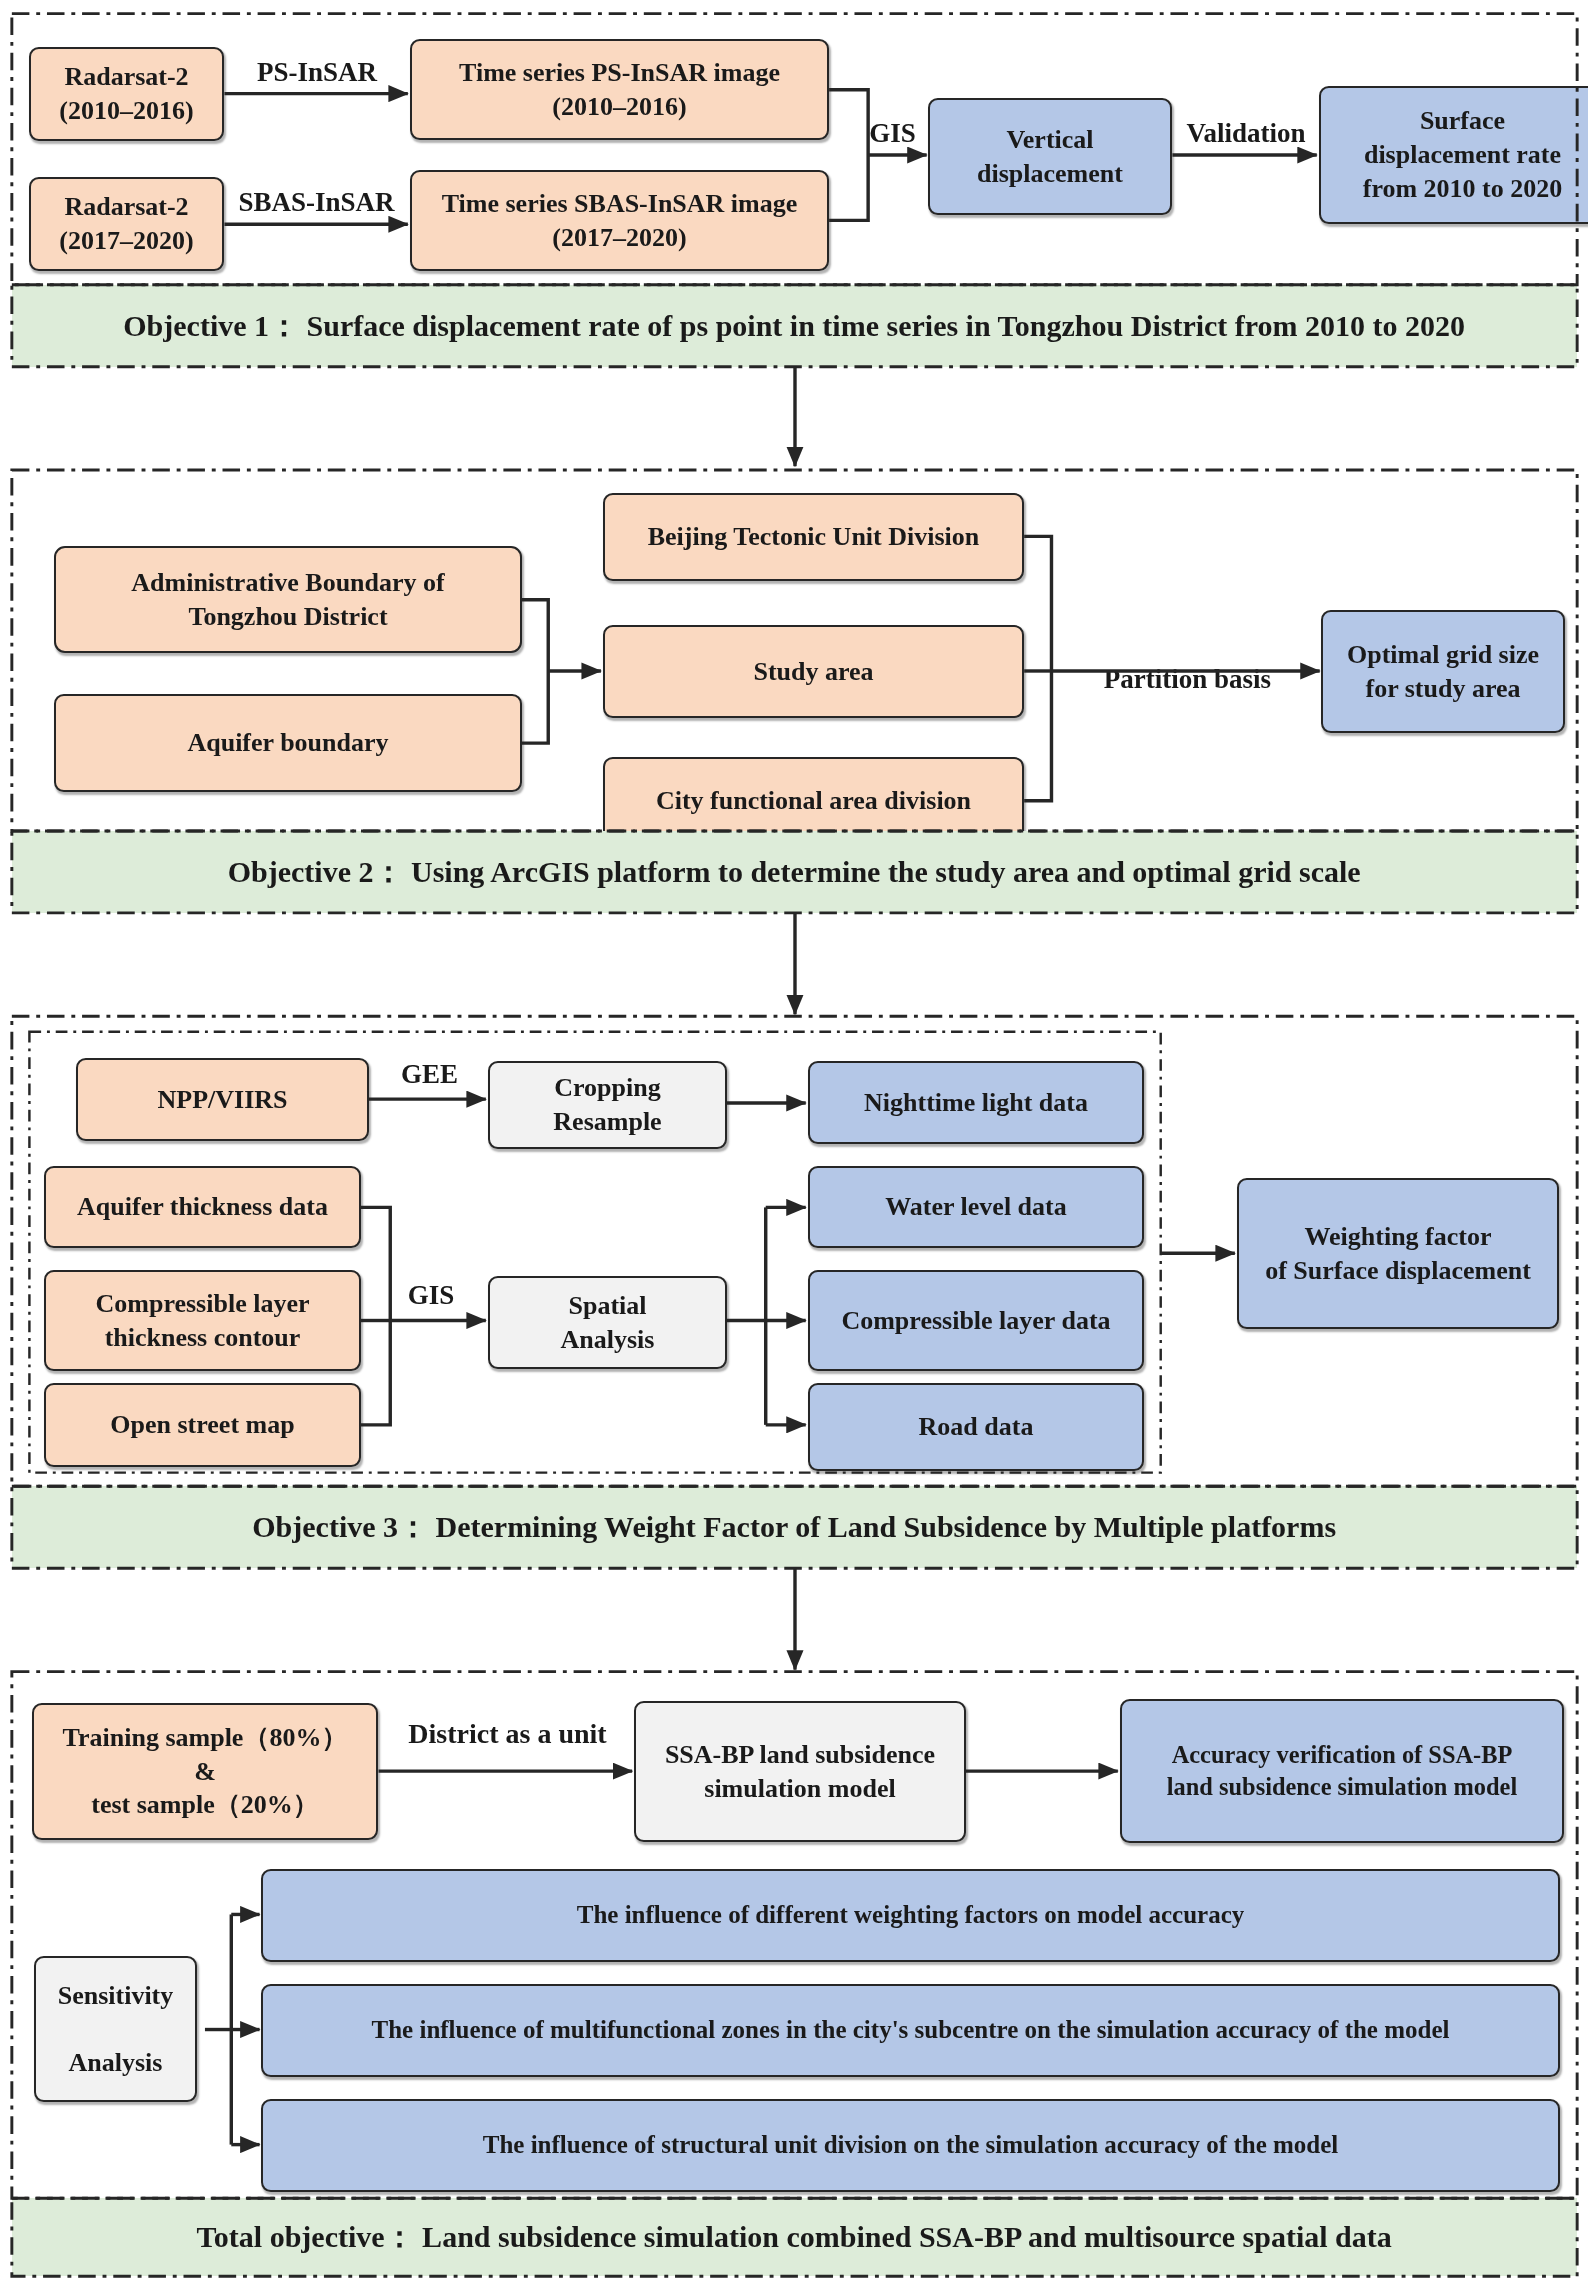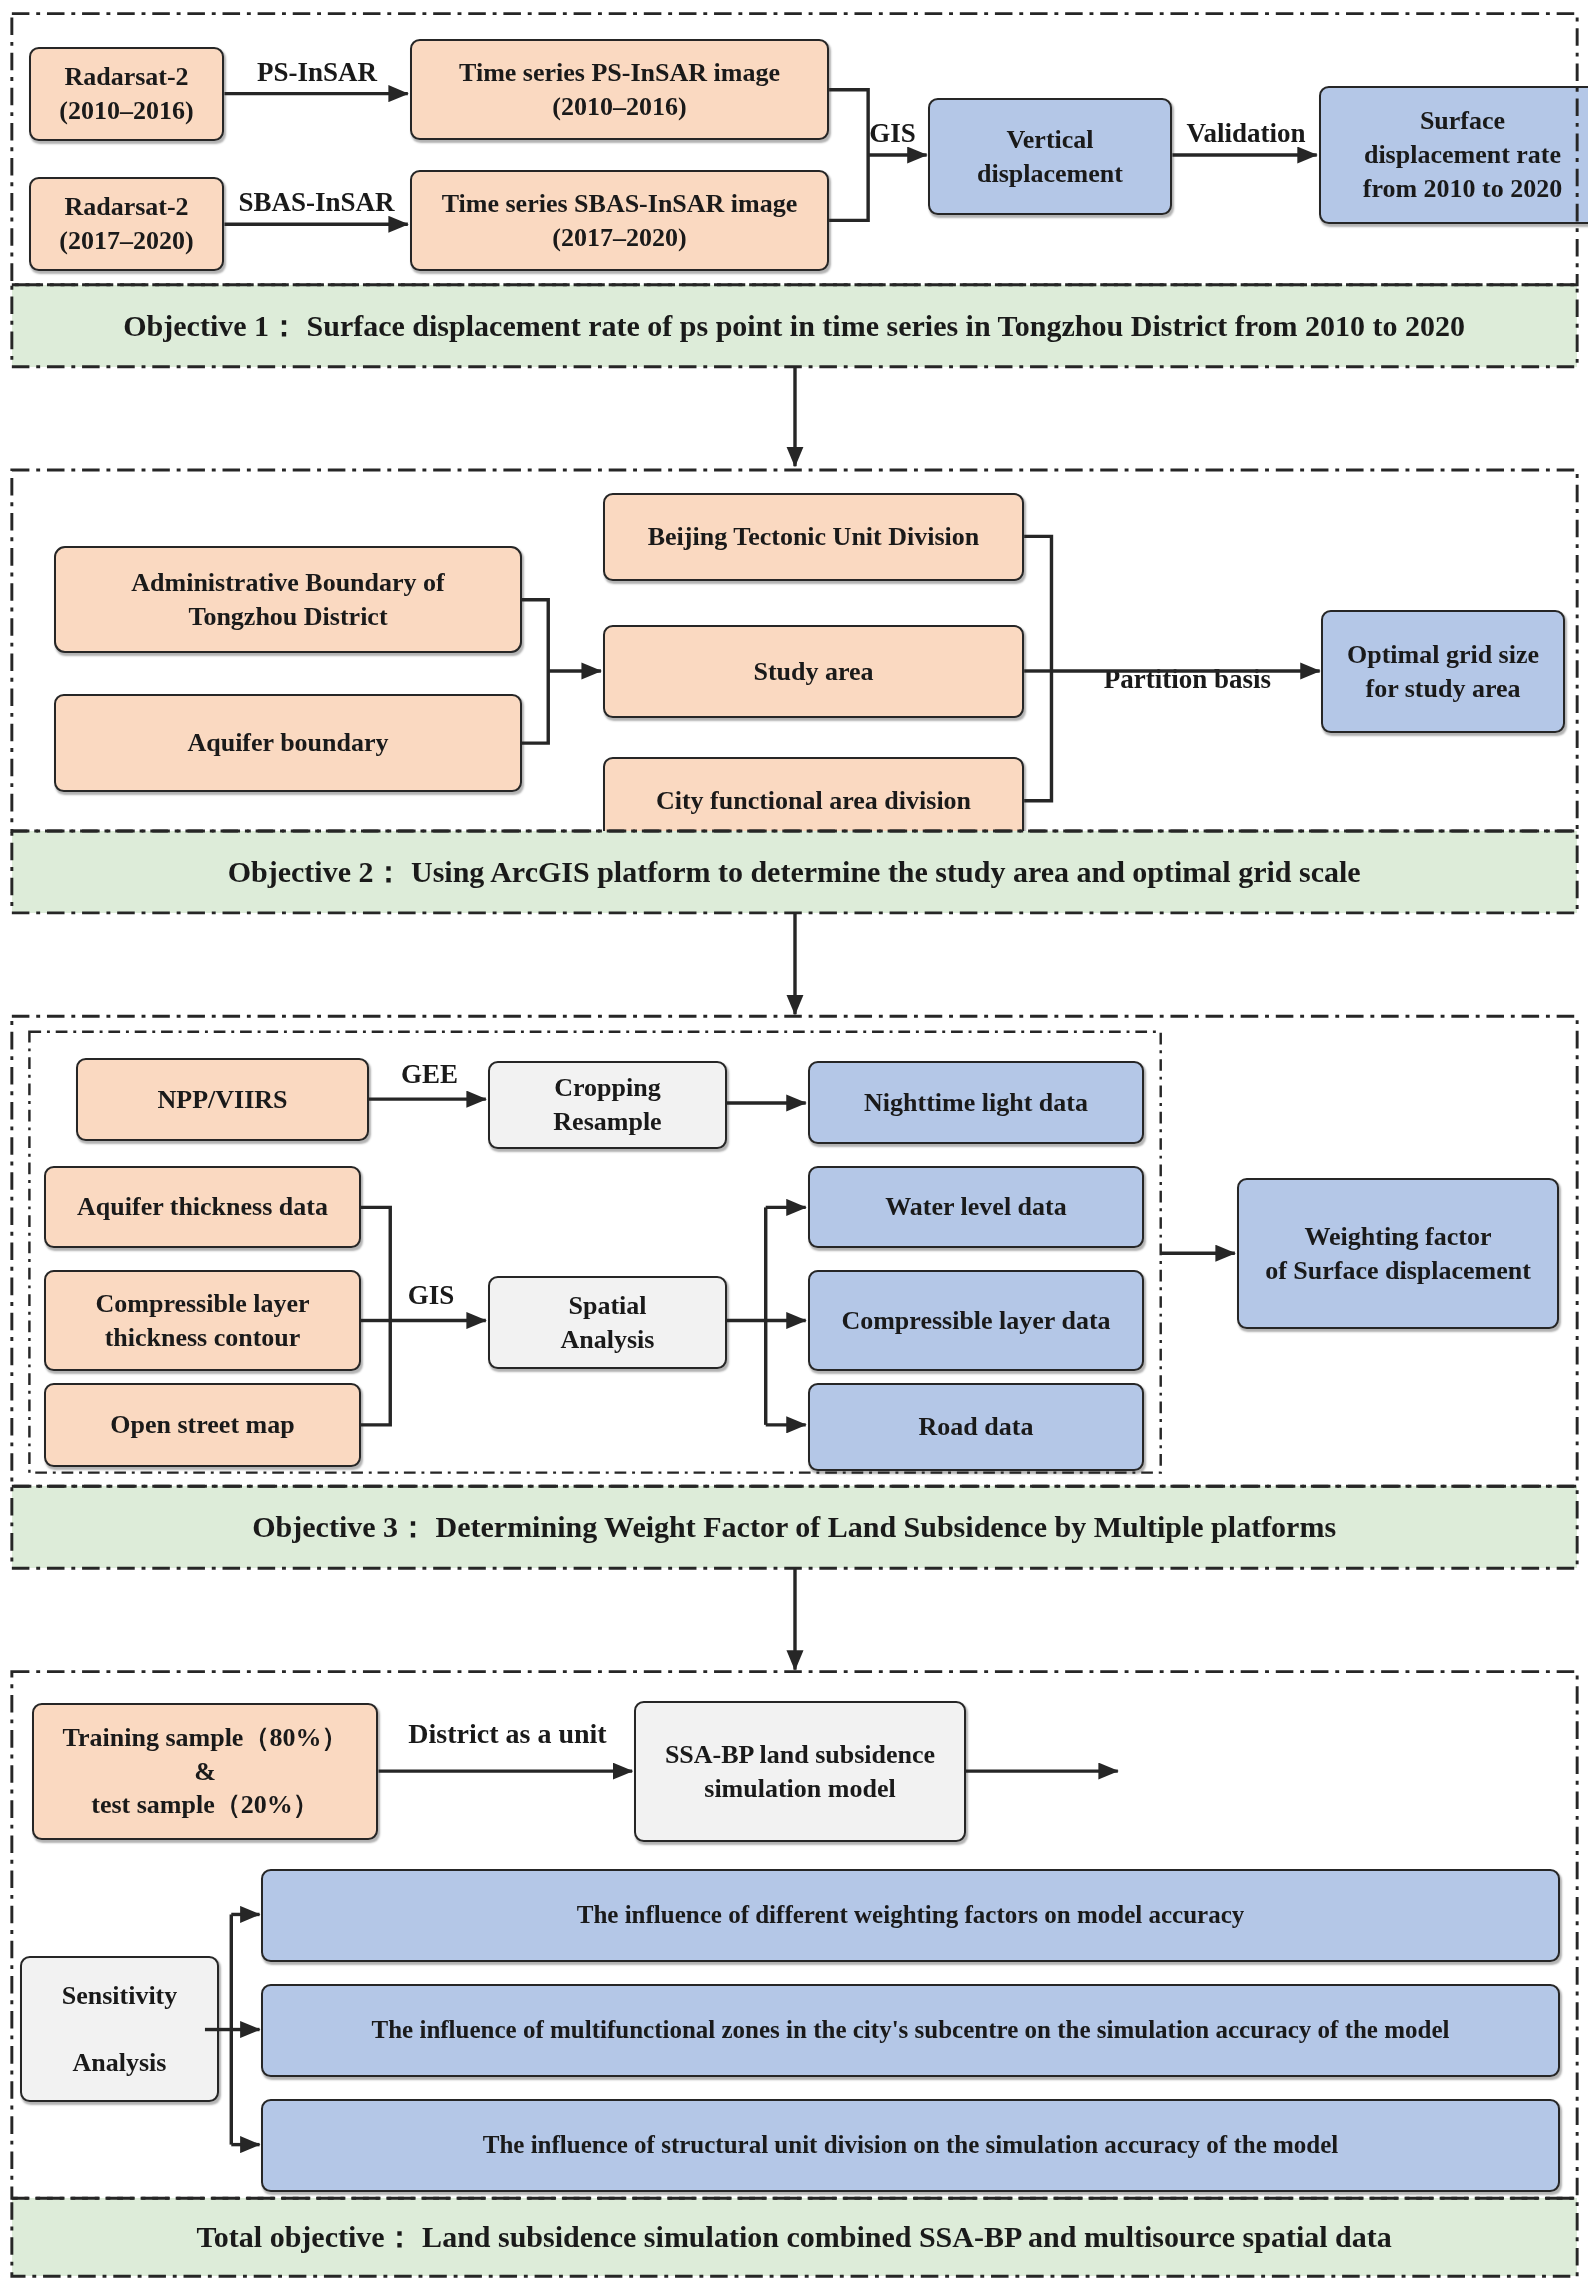--- a/index.html
+++ b/index.html
@@ -141,21 +141,25 @@
   <div class="box peach" style="left:32px;top:1703px;width:346px;height:137px;">
     <span>Training sample（80%）</span>
     <span>&amp;</span>
     <span>test sample（20%）</span>
   </div>
   <div class="lbl" style="left:383px;top:1713px;width:249px;height:37px;font-size:28px;">District as a unit</div>
   <div class="box gray" style="left:634px;top:1701px;width:332px;height:141px;">
     <span>SSA-BP land subsidence</span>
     <span>simulation model</span>
   </div>
-  <div class="box gray" style="left:20px;top:1956px;width:199px;height:146px;gap:33px;">
+  <div class="box blue f25" style="left:1120px;top:1699px;width:444px;height:144px;">
+    <span>Accuracy verification of SSA-BP</span>
+    <span>land subsidence simulation model</span>
+  </div>
+  <div class="box gray" style="left:34px;top:1956px;width:163px;height:146px;gap:33px;">
     <span>Sensitivity</span>
     <span>Analysis</span>
   </div>
   <div class="box blue f26" style="left:261px;top:1869px;width:1299px;height:93px;">
     <span>The influence of different weighting factors on model accuracy</span>
   </div>
   <div class="box blue f26" style="left:261px;top:1984px;width:1299px;height:93px;">
     <span>The influence of multifunctional zones in the city's subcentre on the simulation accuracy of the model</span>
   </div>
   <div class="box blue f26" style="left:261px;top:2099px;width:1299px;height:93px;">

